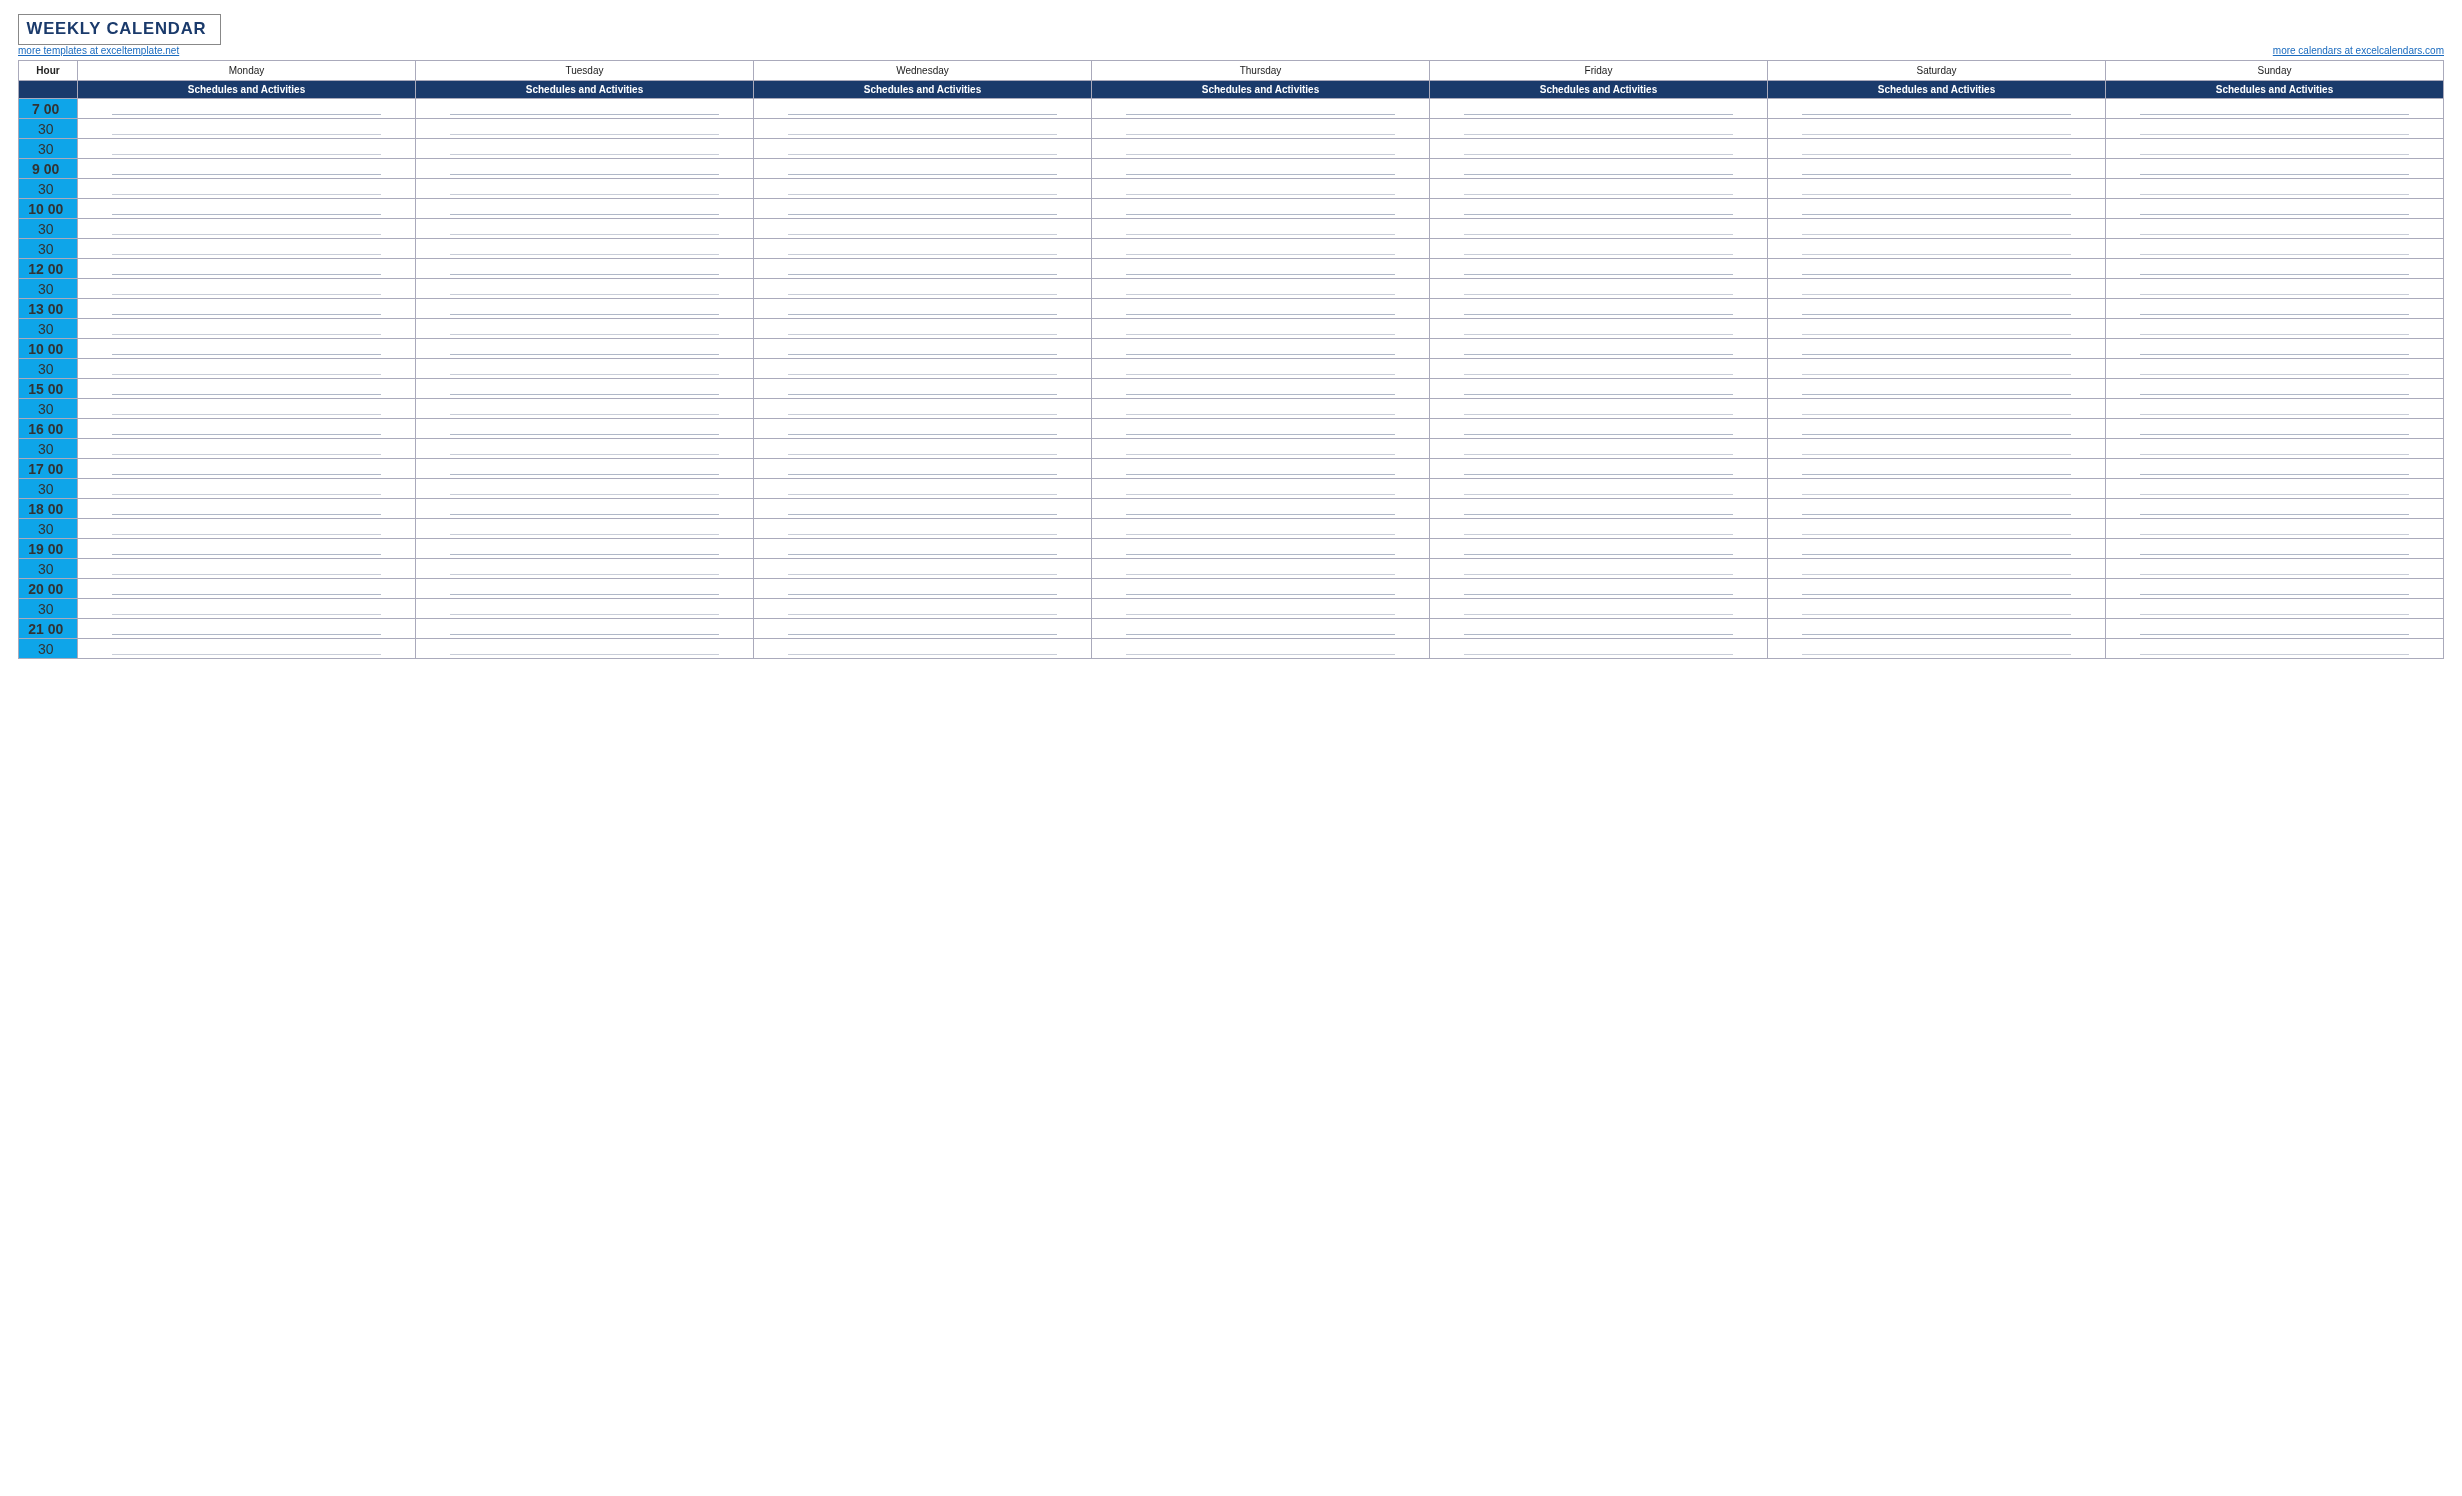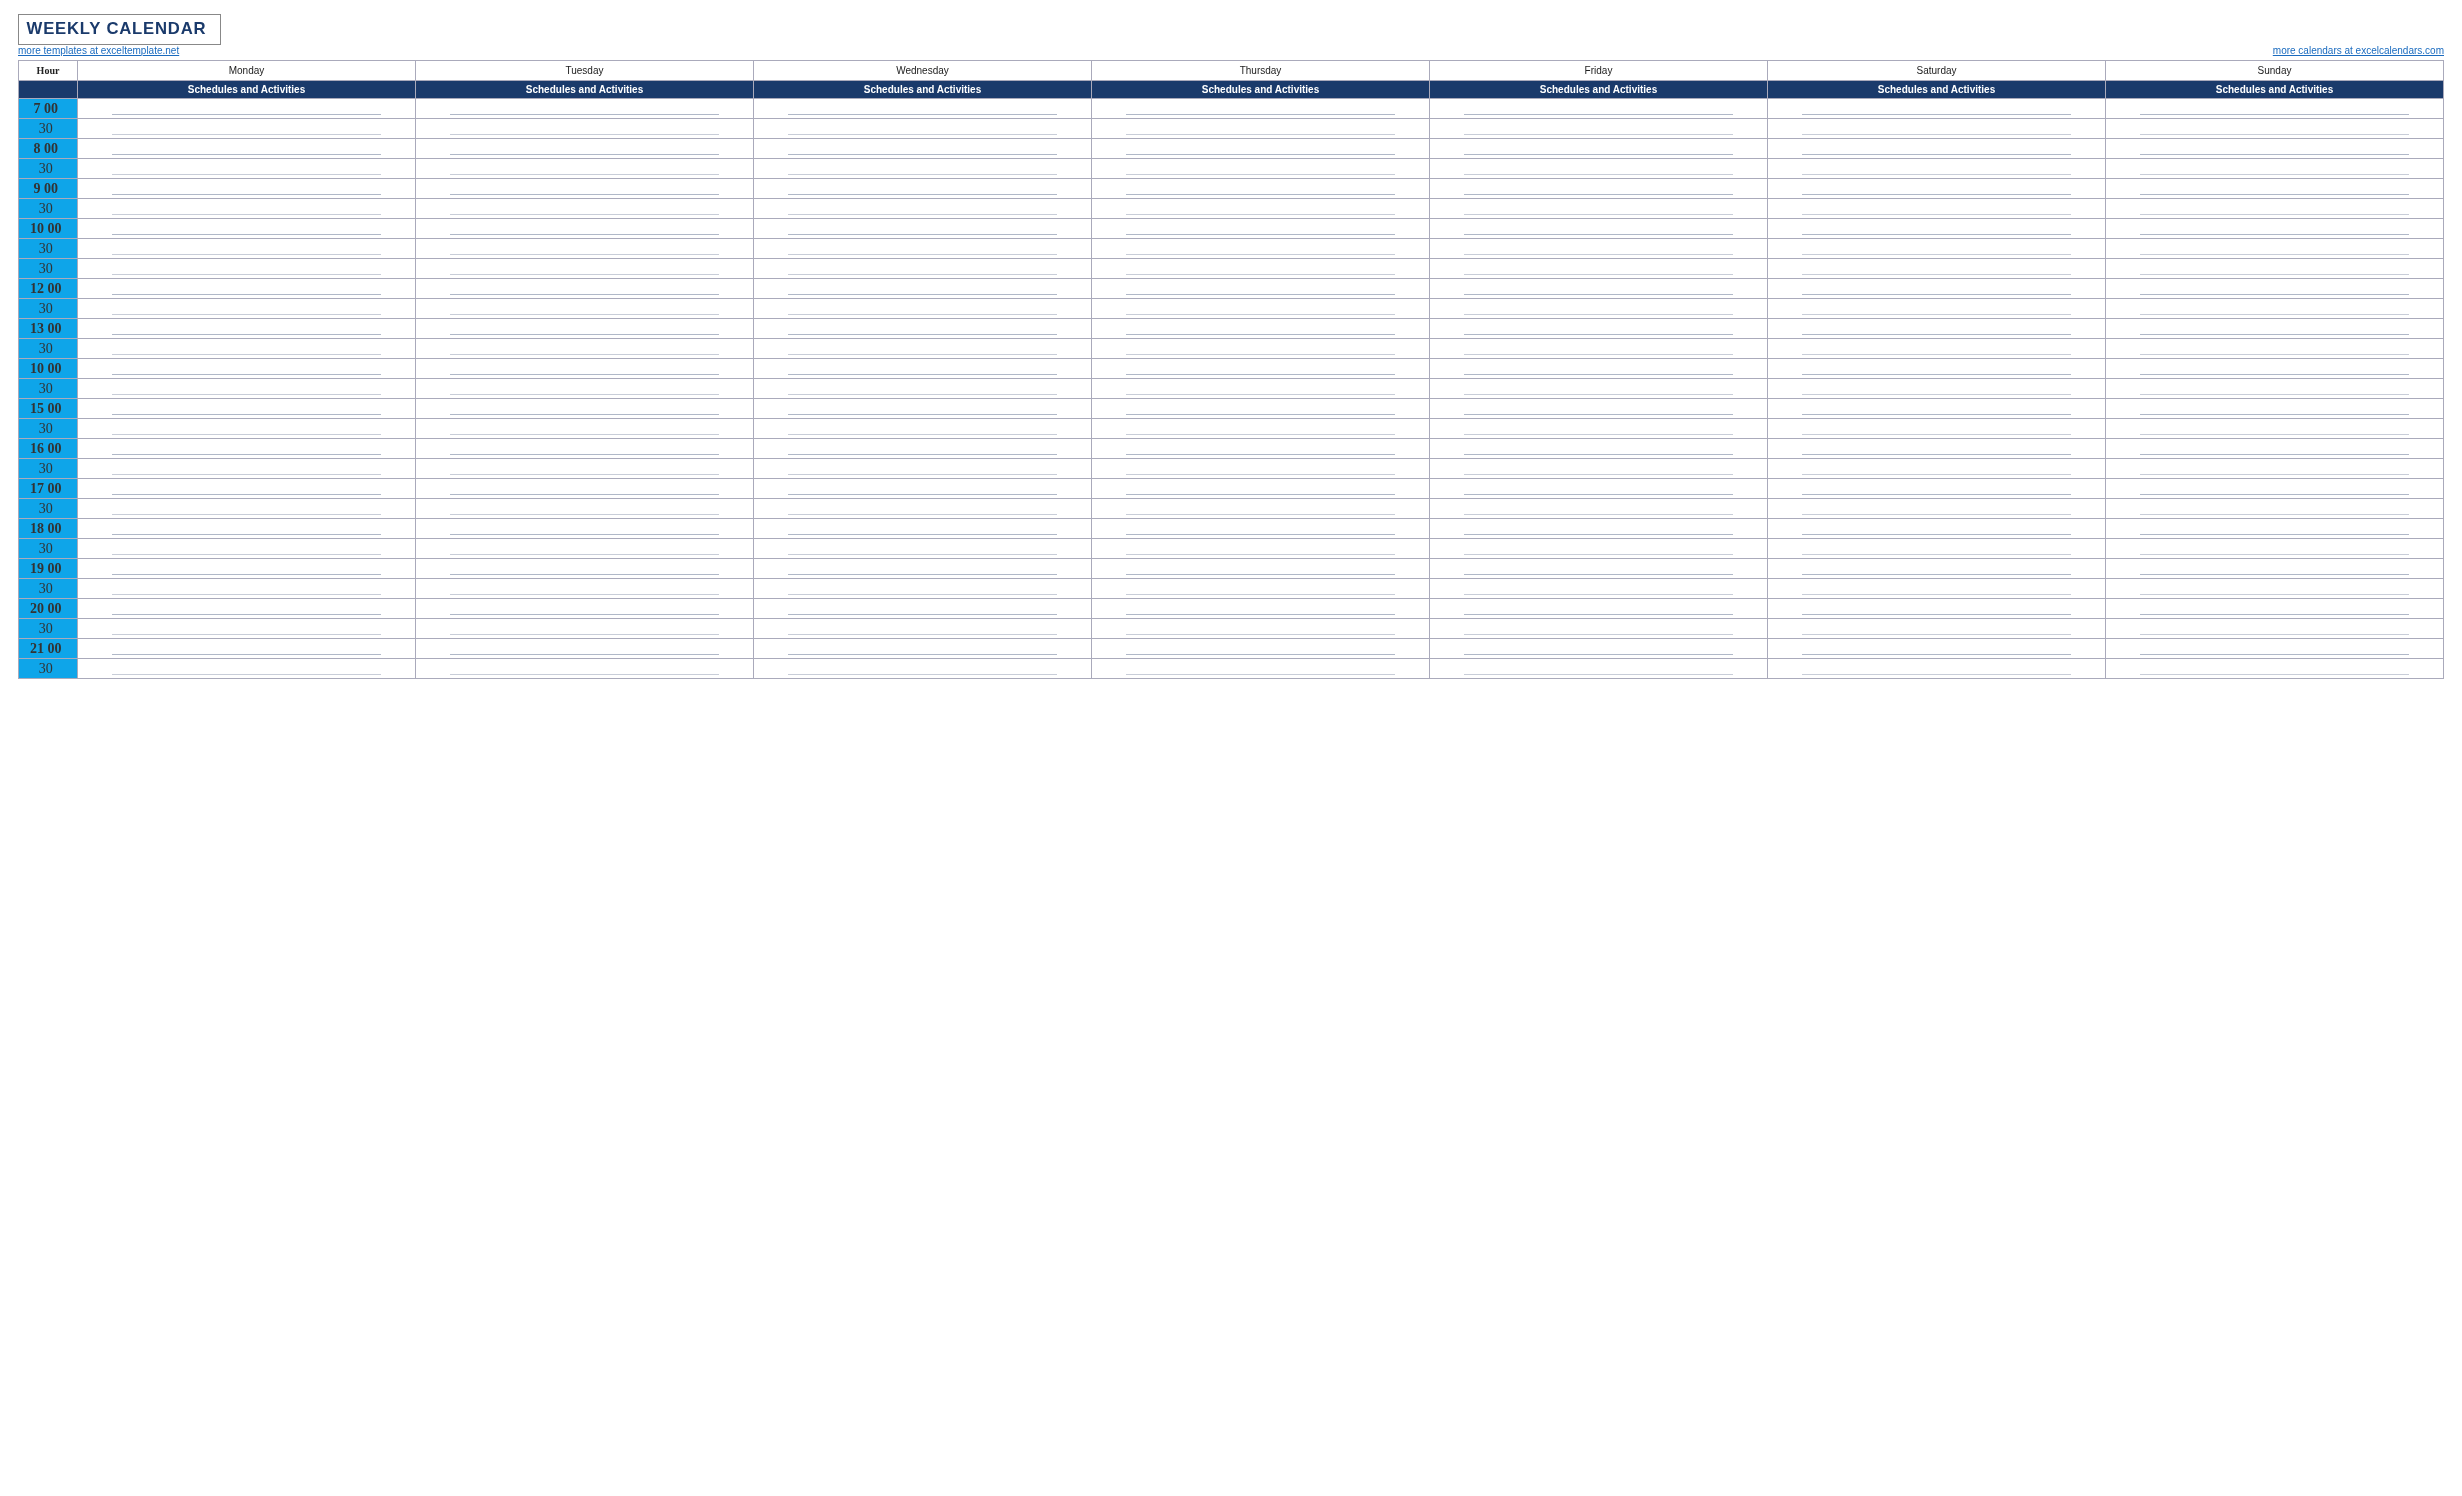--- a/index.html
+++ b/index.html
@@ -44,21 +44,20 @@
       table-layout: fixed;
     }
     .cal-table th, .cal-table td {
       border: 0.8px solid #aab;
       text-align: center;
       vertical-align: middle;
     }
     
     .col-hour {
       width: 59px;
-      font-family: Liberation Serif, serif;
     }
     
     .th-hour {
       background: #fff;
       font-weight: bold;
       font-size: 10px;
       padding: 3.8px 1.5px;
       border: 0.8px solid #aab;
     }
     .th-day {
@@ -167,30 +166,20 @@
         <td class="td-hour-label col-hour">30</td>
         <td class="td-time-cell td-half"></td>
         <td class="td-time-cell td-half"></td>
         <td class="td-time-cell td-half"></td>
         <td class="td-time-cell td-half"></td>
         <td class="td-time-cell td-half"></td>
         <td class="td-time-cell td-half"></td>
         <td class="td-time-cell td-half"></td>
       </tr>
       <tr>
-        <td class="td-hour-label col-hour is-hour">8  00</td>
-        <td class="td-time-cell"></td>
-        <td class="td-time-cell"></td>
-        <td class="td-time-cell"></td>
-        <td class="td-time-cell"></td>
-        <td class="td-time-cell"></td>
-        <td class="td-time-cell"></td>
-        <td class="td-time-cell"></td>
-      </tr>
-      <tr>
         <td class="td-hour-label col-hour">30</td>
         <td class="td-time-cell td-half"></td>
         <td class="td-time-cell td-half"></td>
         <td class="td-time-cell td-half"></td>
         <td class="td-time-cell td-half"></td>
         <td class="td-time-cell td-half"></td>
         <td class="td-time-cell td-half"></td>
         <td class="td-time-cell td-half"></td>
       </tr>
       <tr>

